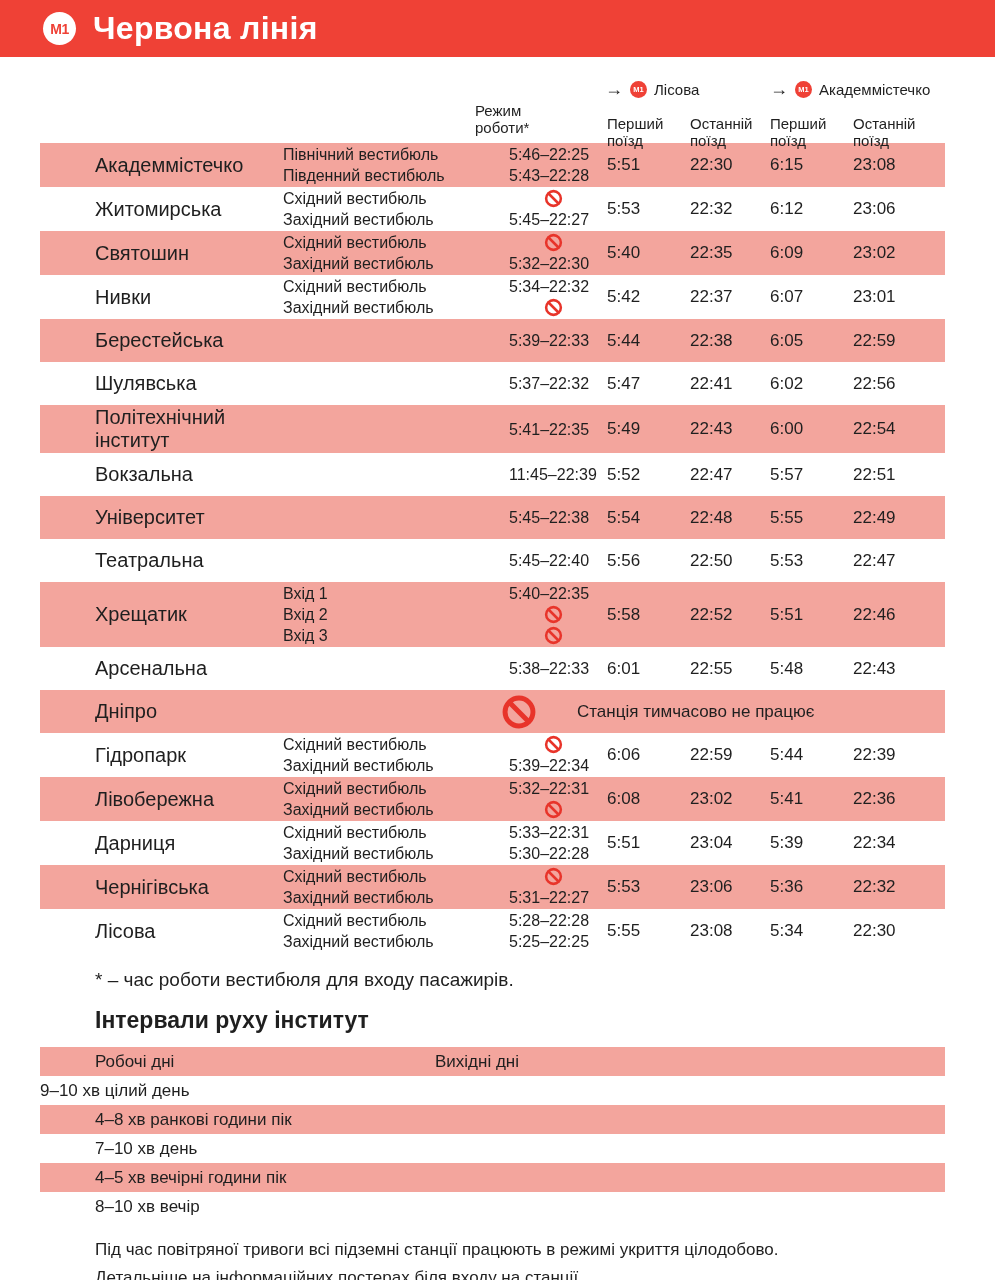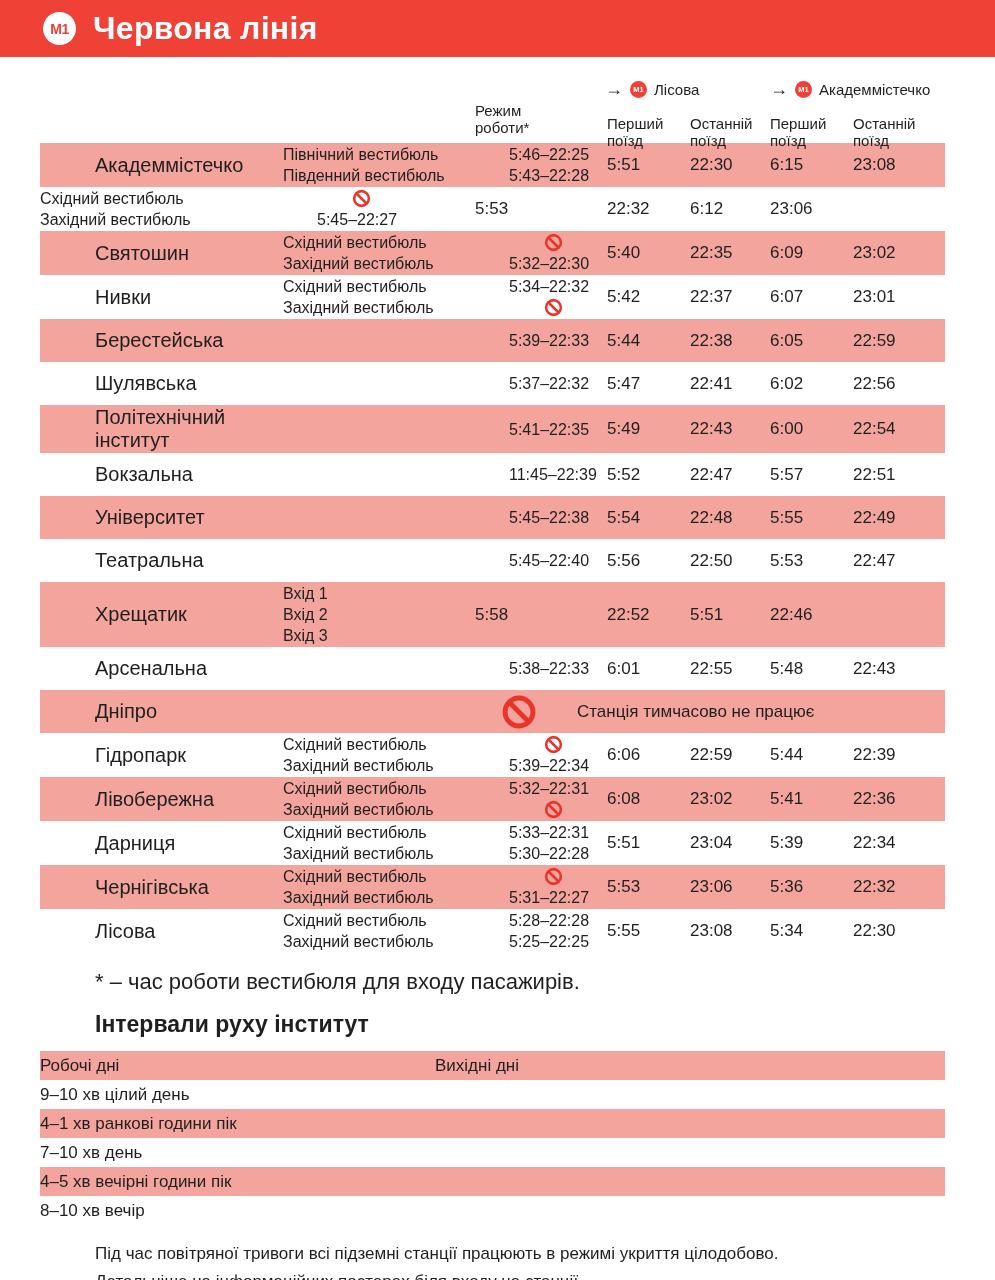--- a/index.html
+++ b/index.html
@@ -53,29 +53,29 @@
   .mode .line{width:88px;margin-left:34px;}
   .mode .line.center{justify-content:center;}
   .cell.t{font-size:17px;}
   .no-icon svg{display:block;width:19px;height:19px;stroke:var(--icon-red);stroke-width:3.2;fill:none;stroke-linecap:round;}
   .no-icon.big svg{width:36px;height:36px;stroke-width:3.3;}
   .special-cell{grid-column:2 / -1;display:flex;align-items:center;}
   .special-cell .spacer{width:192px;flex:0 0 auto;}
   .special-cell .iconbox{width:88px;display:flex;justify-content:center;flex:0 0 auto;}
   .special-cell .msg{margin-left:14px;font-size:17px;}
   
-  .footnote{margin:16px 0 0 95px;font-size:22px;}
+  .footnote{margin:16px 0 0 95px;font-size:19px;}
   .int-heading{margin:16px 0 13px 95px;font-size:23px;font-weight:bold;}
   .intervals{width:905px;margin-left:40px;}
   .irow{
     display:grid;grid-template-columns:395px 1fr;align-items:center;
     height:29px;font-size:17px;
   }
   .irow.shaded{background:var(--pink);}
-  .irow .c1{}
+  .irow .c1{padding-left:55px;}
   .footer-note{margin:15px 0 0 95px;font-size:17px;line-height:28px;}
 </style>
 </head>
 <body>
 
 <header class="hdr">
   <span class="badge-white">М1</span>
   <h1>Червона лінія</h1>
 </header>
 
@@ -124,20 +124,21 @@
     <div class="cell mode">
         <div class="line">5:46–22:25</div>
         <div class="line">5:43–22:28</div>
       </div>
     <div class="cell t">5:51</div>
     <div class="cell t">22:30</div>
     <div class="cell t">6:15</div>
     <div class="cell t">23:08</div>
   </div>
     <div class="row">
+    <div class="cell station">Житомирська</div>
     <div class="cell vest">
         <div class="line">Східний вестибюль</div>
         <div class="line">Західний вестибюль</div>
       </div>
     <div class="cell mode">
         <div class="line center">
           <span class="no-icon">
             <svg viewBox="0 0 24 24">
               <circle cx="12" cy="12" r="9.3"></circle>
               <line x1="5.7" y1="5.7" x2="18.3" y2="18.3"></line>
@@ -273,20 +274,39 @@
     <div class="cell t">5:53</div>
     <div class="cell t">22:47</div>
   </div>
     <div class="row shaded">
     <div class="cell station">Хрещатик</div>
     <div class="cell vest">
         <div class="line">Вхід 1</div>
         <div class="line">Вхід 2</div>
         <div class="line">Вхід 3</div>
       </div>
+    <div class="cell mode">
+        <div class="line">5:40–22:35</div>
+        <div class="line center">
+          <span class="no-icon">
+            <svg viewBox="0 0 24 24">
+              <circle cx="12" cy="12" r="9.3"></circle>
+              <line x1="5.7" y1="5.7" x2="18.3" y2="18.3"></line>
+            </svg>
+          </span>
+        </div>
+        <div class="line center">
+          <span class="no-icon">
+            <svg viewBox="0 0 24 24">
+              <circle cx="12" cy="12" r="9.3"></circle>
+              <line x1="5.7" y1="5.7" x2="18.3" y2="18.3"></line>
+            </svg>
+          </span>
+        </div>
+      </div>
     <div class="cell t">5:58</div>
     <div class="cell t">22:52</div>
     <div class="cell t">5:51</div>
     <div class="cell t">22:46</div>
   </div>
     <div class="row">
     <div class="cell station">Арсенальна</div>
     <div class="cell vest">
         <div class="line"></div>
       </div>
@@ -418,21 +438,21 @@
 
 <section class="intervals">
     <div class="irow shaded">
     <div class="c1">Робочі дні</div>
     <div class="c2">Вихідні дні</div>
   </div>
     <div class="irow">
     <div class="c2">9–10 хв цілий день</div>
   </div>
     <div class="irow shaded">
-    <div class="c1">4–1 хв ранкові години пік</div>
+    <div class="c1">4–8 хв ранкові години пік</div>
     <div class="c2"></div>
   </div>
     <div class="irow">
     <div class="c1">7–10 хв день</div>
     <div class="c2"></div>
   </div>
     <div class="irow shaded">
     <div class="c1">4–5 хв вечірні години пік</div>
     <div class="c2"></div>
   </div>

